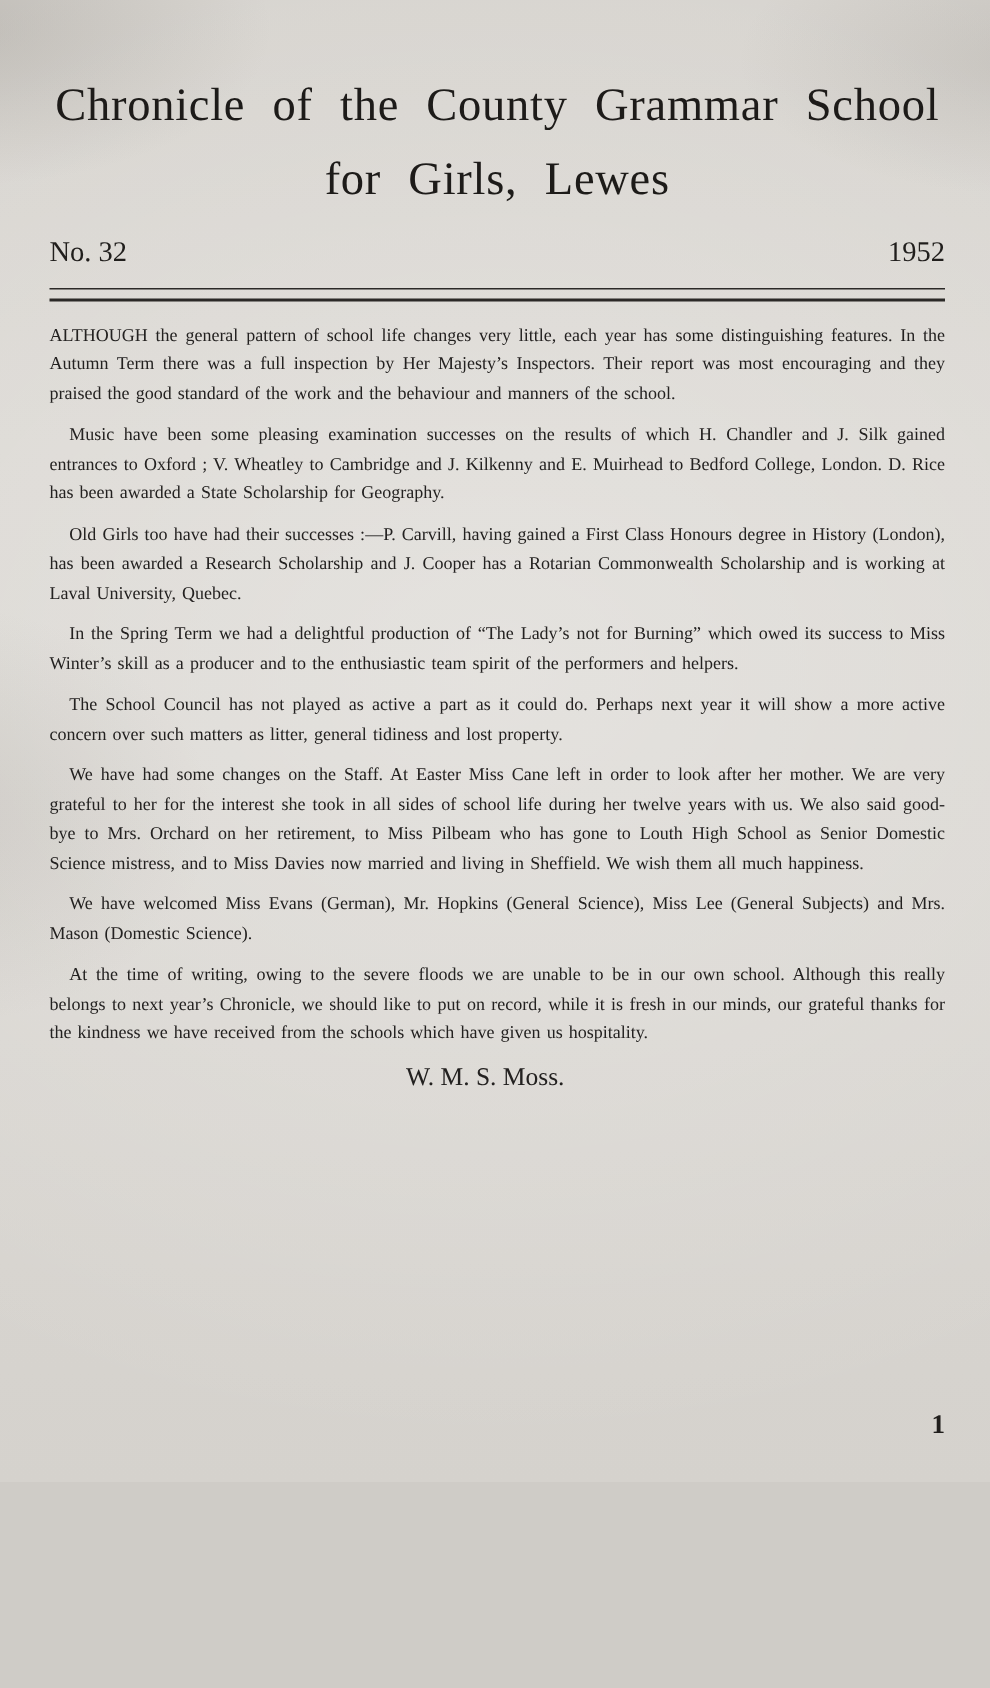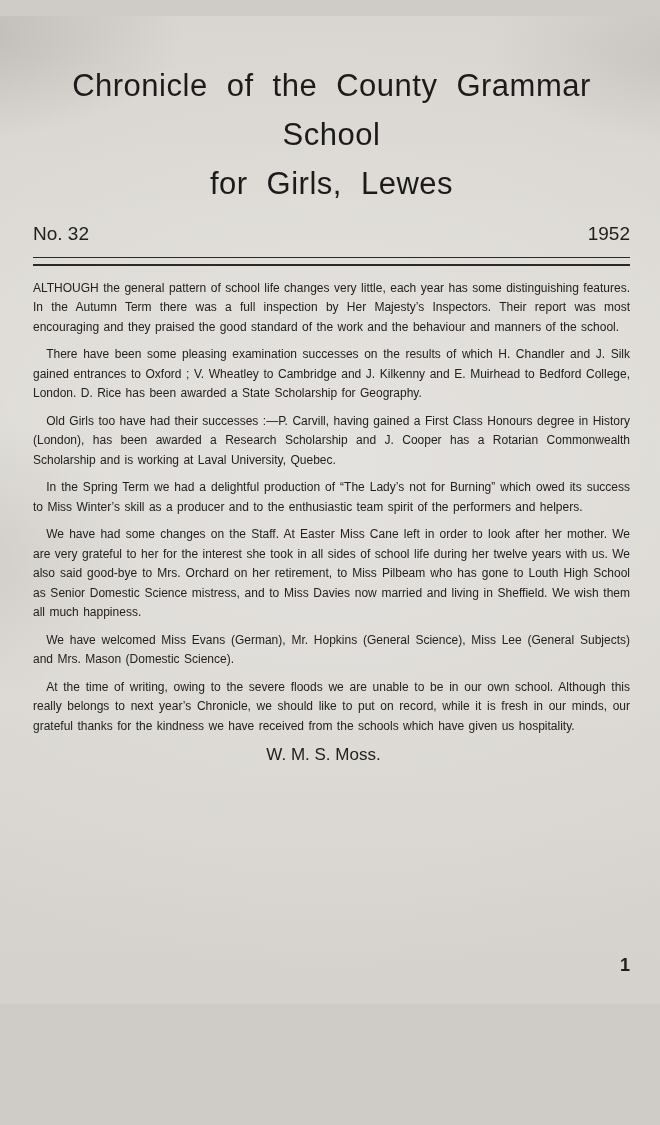--- a/index.html
+++ b/index.html
@@ -4,31 +4,31 @@
 <style>
   html, body {
     margin: 0;
     padding: 0;
     background: #cfccc7;
   }
   .page {
     position: relative;
     width: 660px;
     height: 988px;
-    margin: 16px auto;
+    margin: 0 auto;
     box-sizing: border-box;
     overflow: hidden;
     background:
       radial-gradient(ellipse 320px 160px at -4% 2%, rgba(110,105,98,0.22), transparent 65%),
       radial-gradient(ellipse 300px 140px at 104% 4%, rgba(110,105,98,0.16), transparent 65%),
       radial-gradient(ellipse 260px 200px at -6% 55%, rgba(120,114,106,0.14), transparent 70%),
       radial-gradient(ellipse 900px 700px at 50% 45%, rgba(255,255,255,0.28), transparent 75%),
       linear-gradient(180deg, #d7d4cf 0%, #dbd8d3 30%, #d9d6d1 70%, #d5d2cd 100%);
     color: #232220;
-    font-family: Liberation Sans, sans-serif;
+    font-family: Liberation Serif, serif;
   }
   .inner {
     box-sizing: border-box;
     padding: 46px 30px 0 33px;
   }
   .masthead {
     text-align: center;
     font-size: 31px;
     line-height: 1.58;
     font-weight: 400;
@@ -94,23 +94,24 @@
       </div>
       <div class="issue-row">
         <span>No. 32</span>
         <span>1952</span>
       </div>
       <div class="rule"></div>
     </header>
 
     <article class="body-copy">
       <p class="first">ALTHOUGH the general pattern of school life changes very little, each year has some distinguishing features.  In the Autumn Term there was a full inspection by Her Majesty’s Inspectors.  Their report was most encouraging and they praised the good standard of the work and the behaviour and manners of the school.</p>
-      <p>There have been some pleasing examination successes on the results of which H. Chandler and J. Silk gained entrances to Oxford ; V. Wheatley to Cambridge and J. Kilkenny and E. Muirhead to Bedford College, London.  D. Rice has been awarded a State Scholarship for Geography.</p>
+      <p>Music have been some pleasing examination successes on the results of which H. Chandler and J. Silk gained entrances to Oxford ; V. Wheatley to Cambridge and J. Kilkenny and E. Muirhead to Bedford College, London.  D. Rice has been awarded a State Scholarship for Geography.</p>
       <p>Old Girls too have had their successes :—P. Carvill, having gained a First Class Honours degree in History (London), has been awarded a Research Scholarship and J. Cooper has a Rotarian Commonwealth Scholarship and is working at Laval University, Quebec.</p>
       <p>In the Spring Term we had a delightful production of “The Lady’s not for Burning” which owed its success to Miss Winter’s skill as a producer and to the enthusiastic team spirit of the performers and helpers.</p>
+      <p>The School Council has not played as active a part as it could do.  Perhaps next year it will show a more active concern over such matters as litter, general tidiness and lost property.</p>
       <p>We have had some changes on the Staff.  At Easter Miss Cane left in order to look after her mother.  We are very grateful to her for the interest she took in all sides of school life during her twelve years with us.  We also said good-bye to Mrs. Orchard on her retirement, to Miss Pilbeam who has gone to Louth High School as Senior Domestic Science mistress, and to Miss Davies now married and living in Sheffield.  We wish them all much happiness.</p>
       <p>We have welcomed Miss Evans (German), Mr. Hopkins (General Science), Miss Lee (General Subjects) and Mrs. Mason (Domestic Science).</p>
       <p>At the time of writing, owing to the severe floods we are unable to be in our own school.  Although this really belongs to next year’s Chronicle, we should like to put on record, while it is fresh in our minds, our grateful thanks for the kindness we have received from the schools which have given us hospitality.</p>
       <div class="signature">W. M. S. Moss.</div>
     </article>
   </div>
 
   <div class="page-number">1</div>
 </div>
 

